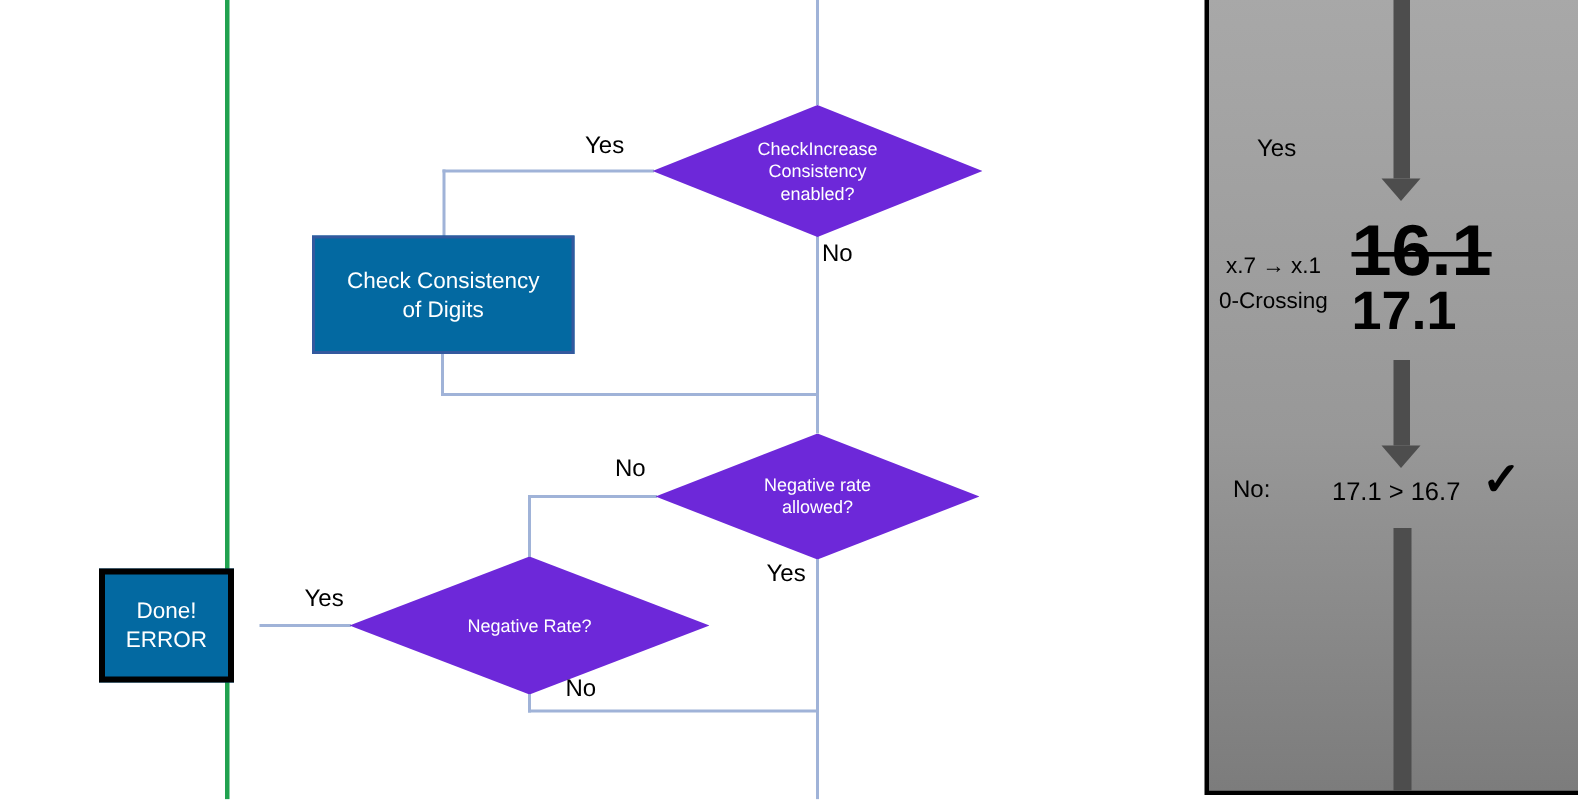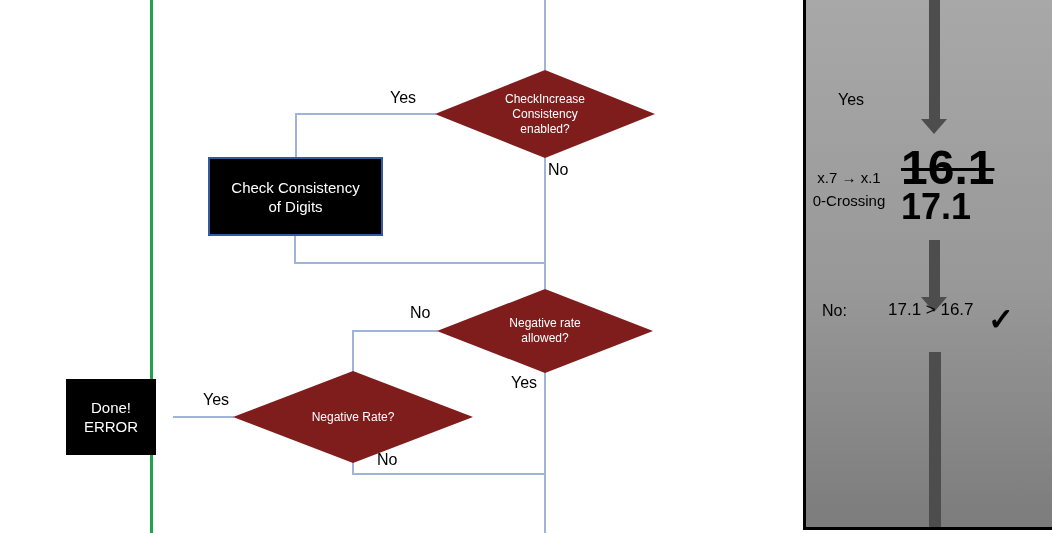--- a/index.html
+++ b/index.html
@@ -7,28 +7,28 @@
   #canvas {
     position:relative; width:1052px; height:533px;
     background:#ffffff; overflow:hidden;
   }
   
   .con { position:absolute; background:#A0B3D8; z-index:2; }
   
   #green-line { position:absolute; left:150px; top:0; width:3px; height:533px; background:#21A24F; z-index:1; }
   
   .diamond {
-    position:absolute; z-index:3; background:#7f1d1d;
+    position:absolute; z-index:3; background:#6d28d9;
     clip-path:polygon(50% 0%, 100% 50%, 50% 100%, 0% 50%);
     display:flex; align-items:center; justify-content:center;
     color:#fff; font-size:12px; line-height:15px; text-align:center;
     white-space:pre-line;
   }
   .proc {
-    position:absolute; z-index:3; background:#000000;
+    position:absolute; z-index:3; background:#0369a1;
     display:flex; align-items:center; justify-content:center;
     color:#fff; font-size:15px; line-height:19px; text-align:center;
     white-space:pre-line;
   }
   #node-check-consistency { left:208px; top:157px; width:175px; height:79px; border:2px solid #33599E; }
   #node-done-error { left:66px; top:379px; width:90px; height:76px; border:4px solid #000; }
   #node-check-increase   { left:435px; top:70px;  width:220px; height:88px; }
   #node-negative-allowed { left:437px; top:289px; width:216px; height:84px; }
   #node-negative-rate    { left:233px; top:371px; width:240px; height:92px; }
   
@@ -46,22 +46,22 @@
   #arrow1-shaft { left:929px; top:0;     width:11px; height:119px; }
   #arrow1-head  { left:921px; top:119px; }
   #arrow2-shaft { left:929px; top:240px; width:11px; height:57px; }
   #arrow2-head  { left:921px; top:297px; }
   #arrow3-shaft { left:929px; top:352px; width:12px; height:175px; }
   .ptext { position:absolute; z-index:6; color:#000; }
   #panel-yes   { left:838px; top:91px;  font-size:16px; }
   #panel-note  { left:804px; top:166px; width:90px; font-size:15px; line-height:23px; text-align:center; white-space:pre-line; }
   #panel-old   { left:901px; top:140px; font-size:48px; font-weight:bold; text-decoration:line-through; text-decoration-thickness:3px; }
   #panel-new   { left:901px; top:186px; font-size:36px; font-weight:bold;text-align:center; }
-  #panel-result-prefix { left:822px; top:302px; font-size:16px; }
-  #panel-result        { left:888px; top:300px; font-size:17px; }
+  #panel-result-prefix { left:822px; top:318px; font-size:16px; }
+  #panel-result        { left:888px; top:318px; font-size:17px; }
   #panel-check         { left:988px; top:301px; font-size:31px; font-weight:bold; }
 </style>
 </head>
 <body>
 
 <div id="canvas">
 
   <div id="green-line"></div>
 
   <div class="con" style="left:544px;top:0;width:2px;height:70px;"></div>

